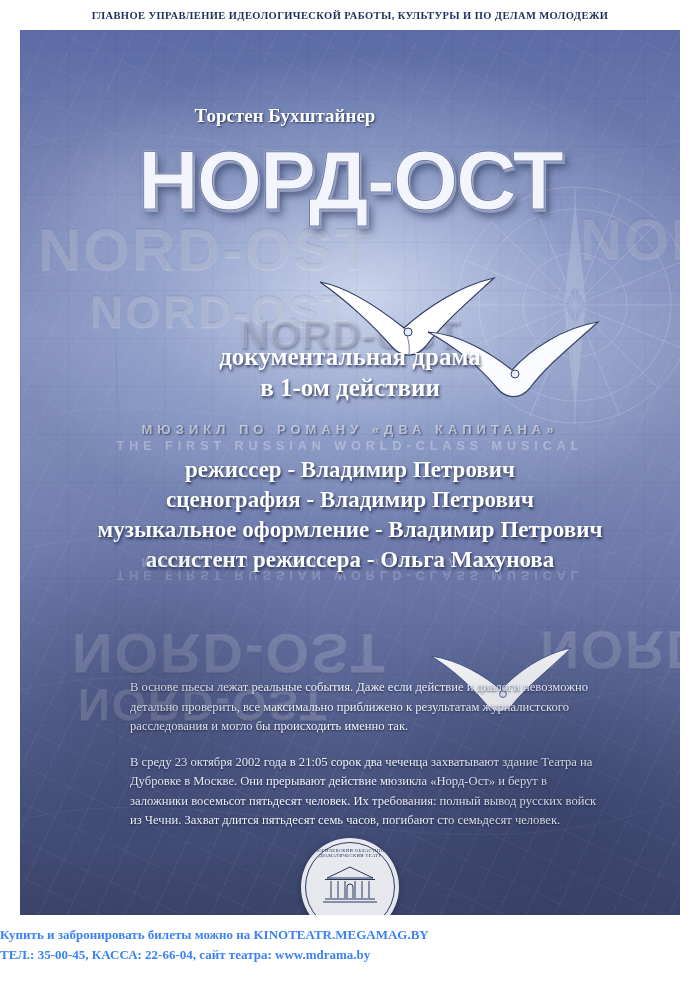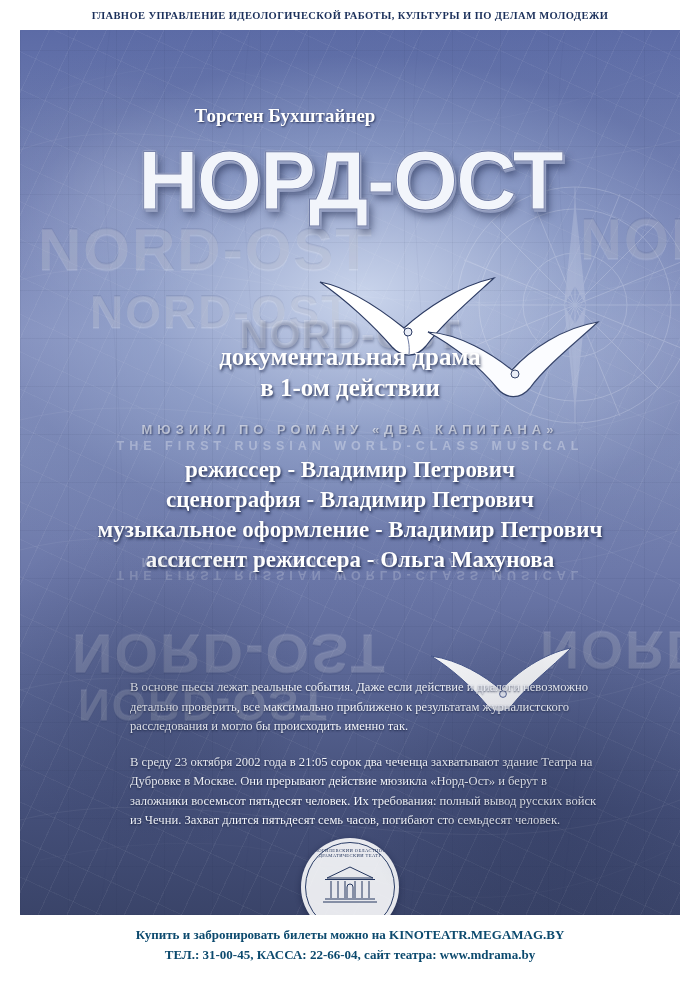--- a/index.html
+++ b/index.html
@@ -275,23 +275,23 @@
     width: 58px;
     height: 40px;
   }
 
   
   .footer {
     position: absolute;
     left: 0;
     top: 925px;
     width: 700px;
-    text-align: center;
-    font-family: "Liberation Serif", serif;
-    color: #0c4a6e;
+    text-align: left;
+    font-family: "Liberation Serif", serif;
+    color: #3b82f6;
   }
   .footer-line {
     font-size: 13px;
     font-weight: bold;
     line-height: 1.55;
   }
 
   
   .gull { position: absolute; pointer-events: none; }
   .gull-1 { left: 292px; top: 232px; width: 190px; height: 120px; }
@@ -417,16 +417,16 @@
           <path d="M26,33 L26,22 A3,3 0 0 1 32,22 L32,33"></path>
         </g>
       </svg>
 
     </div>
 
   </div>
 
   <div class="footer">
     <div class="footer-line">Купить и забронировать билеты можно на KINOTEATR.MEGAMAG.BY</div>
-    <div class="footer-line">ТЕЛ.: 31-00-45, КАССА: 22-66-04, сайт театра: www.mdrama.by</div>
+    <div class="footer-line">ТЕЛ.: 35-00-45, КАССА: 22-66-04, сайт театра: www.mdrama.by</div>
   </div>
 
 </div>
 
 </body></html>

